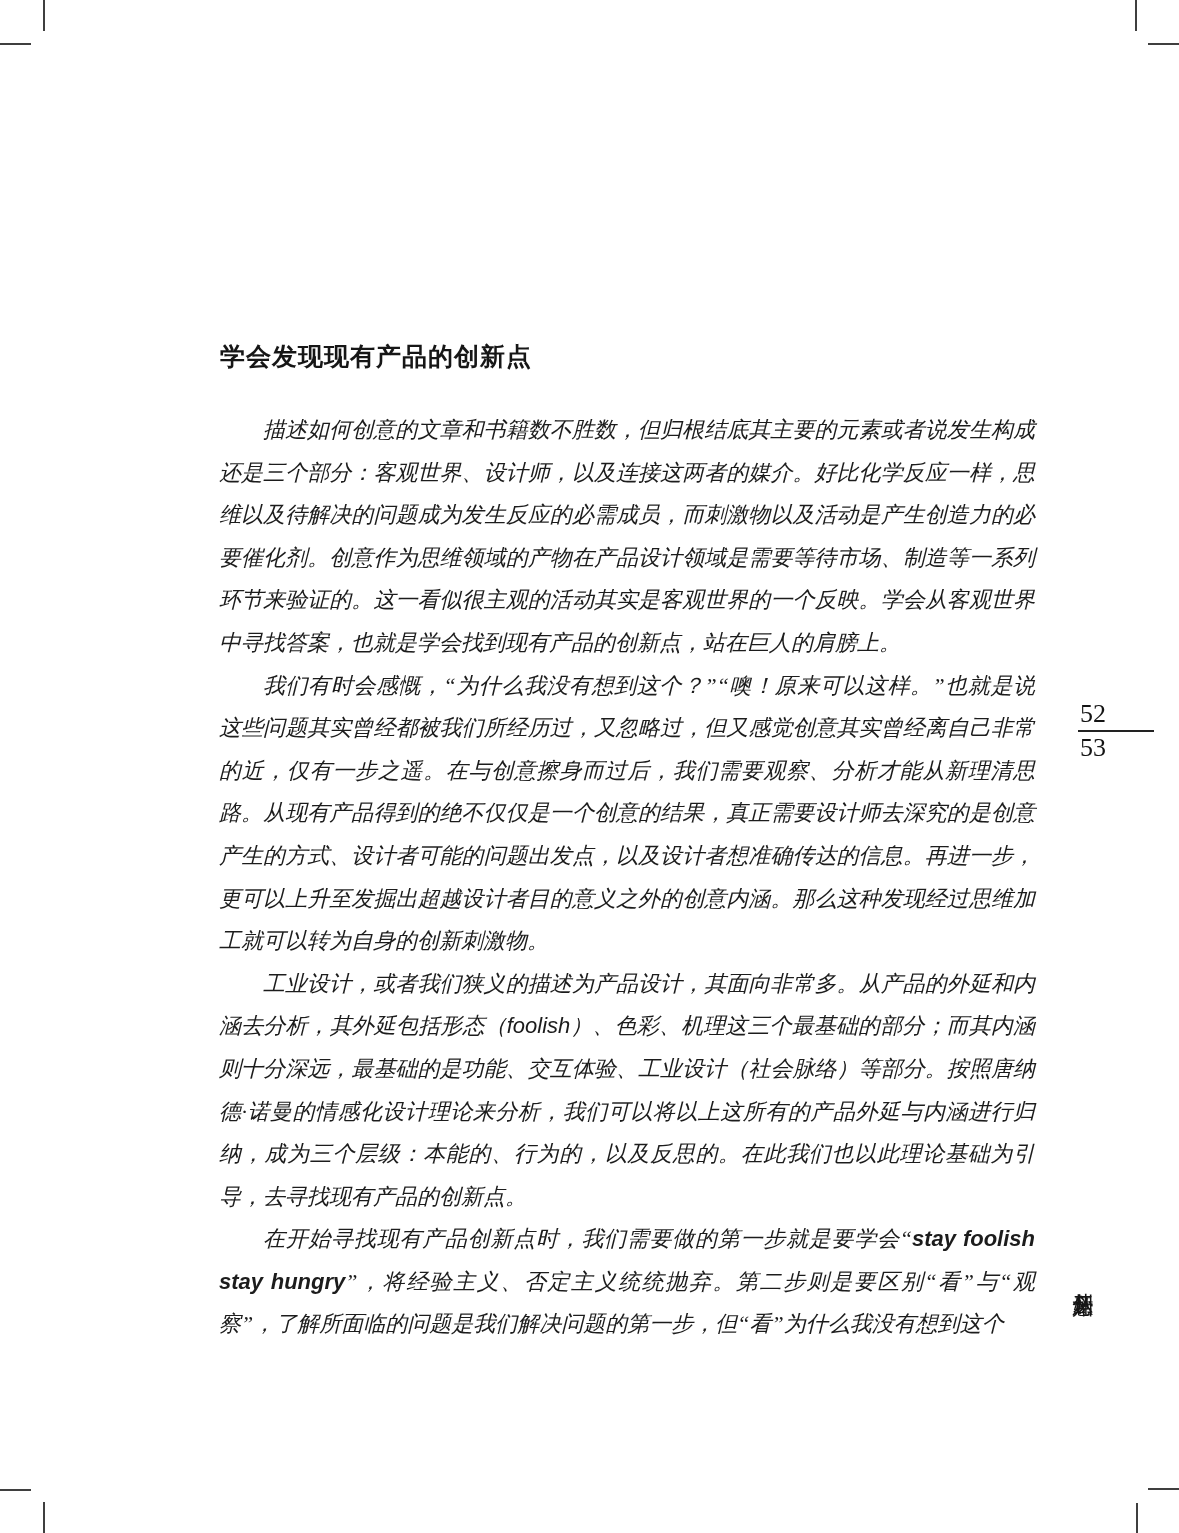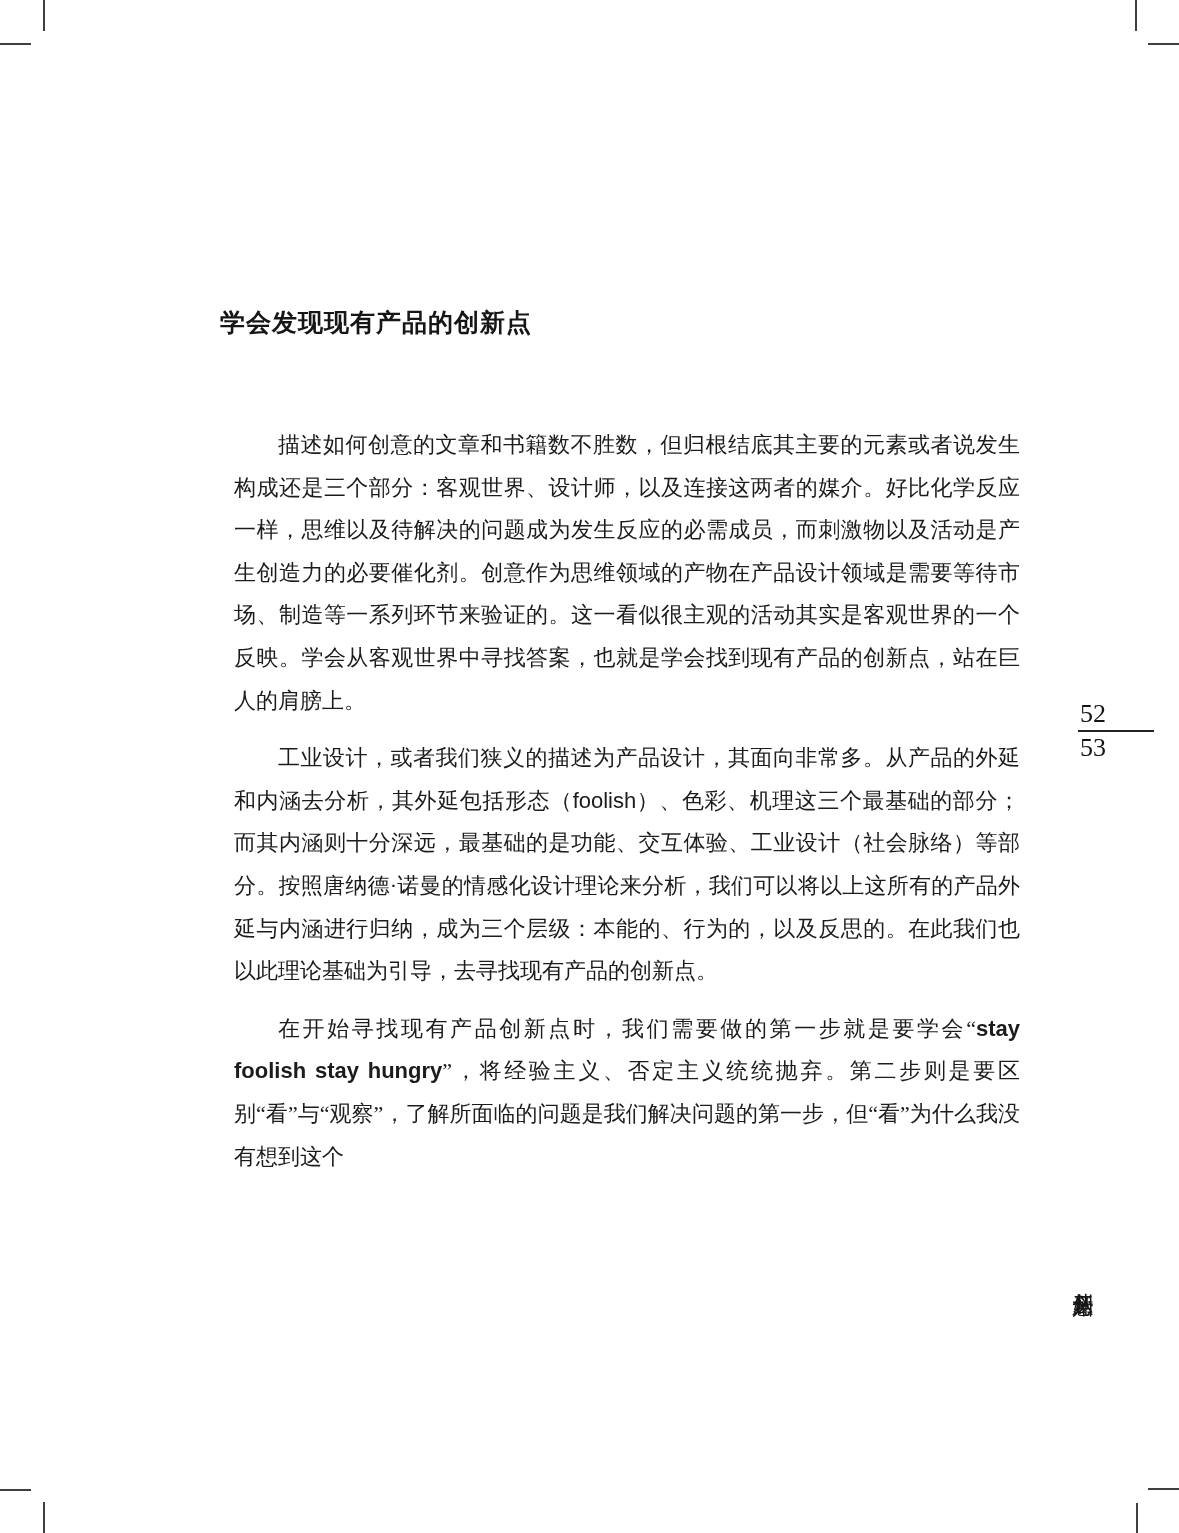--- a/index.html
+++ b/index.html
@@ -22,41 +22,41 @@
   .tr-v { left: 1135px; top: 0; }
   .tr-h { left: 1148px; top: 43px; }
   .bl-h { left: 0;     top: 1489px; }
   .bl-v { left: 43px;  top: 1502px; }
   .br-h { left: 1148px; top: 1488px; }
   .br-v { left: 1136px; top: 1503px; }
   
   .title {
     position: absolute;
     left: 220px;
-    top: 307px;
+    top: 341px;
     font-family: "Liberation Sans", "DejaVu Sans", sans-serif;
     font-size: 25px;
     font-weight: 600;
     letter-spacing: 1px;
     line-height: 1.2;
     color: #161616;
   }
   
   .article {
     position: absolute;
     left: 219px;
     top: 409px;
     width: 816px;
     font-size: 22px;
     line-height: 42.6px;
     text-align: justify;
     text-justify: inter-ideograph;
     color: #1c1c1c;
   }
-  .article p { margin: 15px; text-indent: 2em; }
+  .article p { margin: 0; text-indent: 2em; font-style: italic; }
   .latin {
     font-family: "Liberation Sans", "DejaVu Sans", sans-serif;
     font-size: 22px;
   }
   .latin-bold { font-weight: bold; }
   
   .folio {
     position: absolute;
     left: 1078px;
     top: 699px;
@@ -91,20 +91,21 @@
   <div class="mark h tr-h"></div>
   <div class="mark h bl-h"></div>
   <div class="mark v bl-v"></div>
   <div class="mark h br-h"></div>
   <div class="mark v br-v"></div>
 
   <h1 class="title">学会发现现有产品的创新点</h1>
 
   <div class="article">
     <p class="para"><span>描述如何创意的文章和书籍数不胜数，但归根结底其主要的元素或者说发生构成还是三个部分：客观世界、设计师，以及连接这两者的媒介。好比化学反应一样，思维以及待解决的问题成为发生反应的必需成员，而刺激物以及活动是产生创造力的必要催化剂。创意作为思维领域的产物在产品设计领域是需要等待市场、制造等一系列环节来验证的。这一看似很主观的活动其实是客观世界的一个反映。学会从客观世界中寻找答案，也就是学会找到现有产品的创新点，站在巨人的肩膀上。</span></p>
+    <p class="para"><span>我们有时会感慨，“为什么我没有想到这个？”“噢！原来可以这样。”也就是说这些问题其实曾经都被我们所经历过，又忽略过，但又感觉创意其实曾经离自己非常的近，仅有一步之遥。在与创意擦身而过后，我们需要观察、分析才能从新理清思路。从现有产品得到的绝不仅仅是一个创意的结果，真正需要设计师去深究的是创意产生的方式、设计者可能的问题出发点，以及设计者想准确传达的信息。再进一步，更可以上升至发掘出超越设计者目的意义之外的创意内涵。那么这种发现经过思维加工就可以转为自身的创新刺激物。</span></p>
     <p class="para"><span>工业设计，或者我们狭义的描述为产品设计，其面向非常多。从产品的外延和内涵去分析，其外延包括形态（</span><span class="latin">foolish</span><span>）、色彩、机理这三个最基础的部分；而其内涵则十分深远，最基础的是功能、交互体验、工业设计（社会脉络）等部分。按照唐纳德·诺曼的情感化设计理论来分析，我们可以将以上这所有的产品外延与内涵进行归纳，成为三个层级：本能的、行为的，以及反思的。在此我们也以此理论基础为引导，去寻找现有产品的创新点。</span></p>
     <p class="para"><span>在开始寻找现有产品创新点时，我们需要做的第一步就是要学会“</span><span class="latin latin-bold">stay foolish stay hungry</span><span>”，将经验主义、否定主义统统抛弃。第二步则是要区别“看”与“观察”，了解所面临的问题是我们解决问题的第一步，但“看”为什么我没有想到这个</span></p>
   </div>
 
   <div class="folio">
     <span class="num">52</span>
     <div class="rule"></div>
     <span class="num">53</span>
   </div>
 

